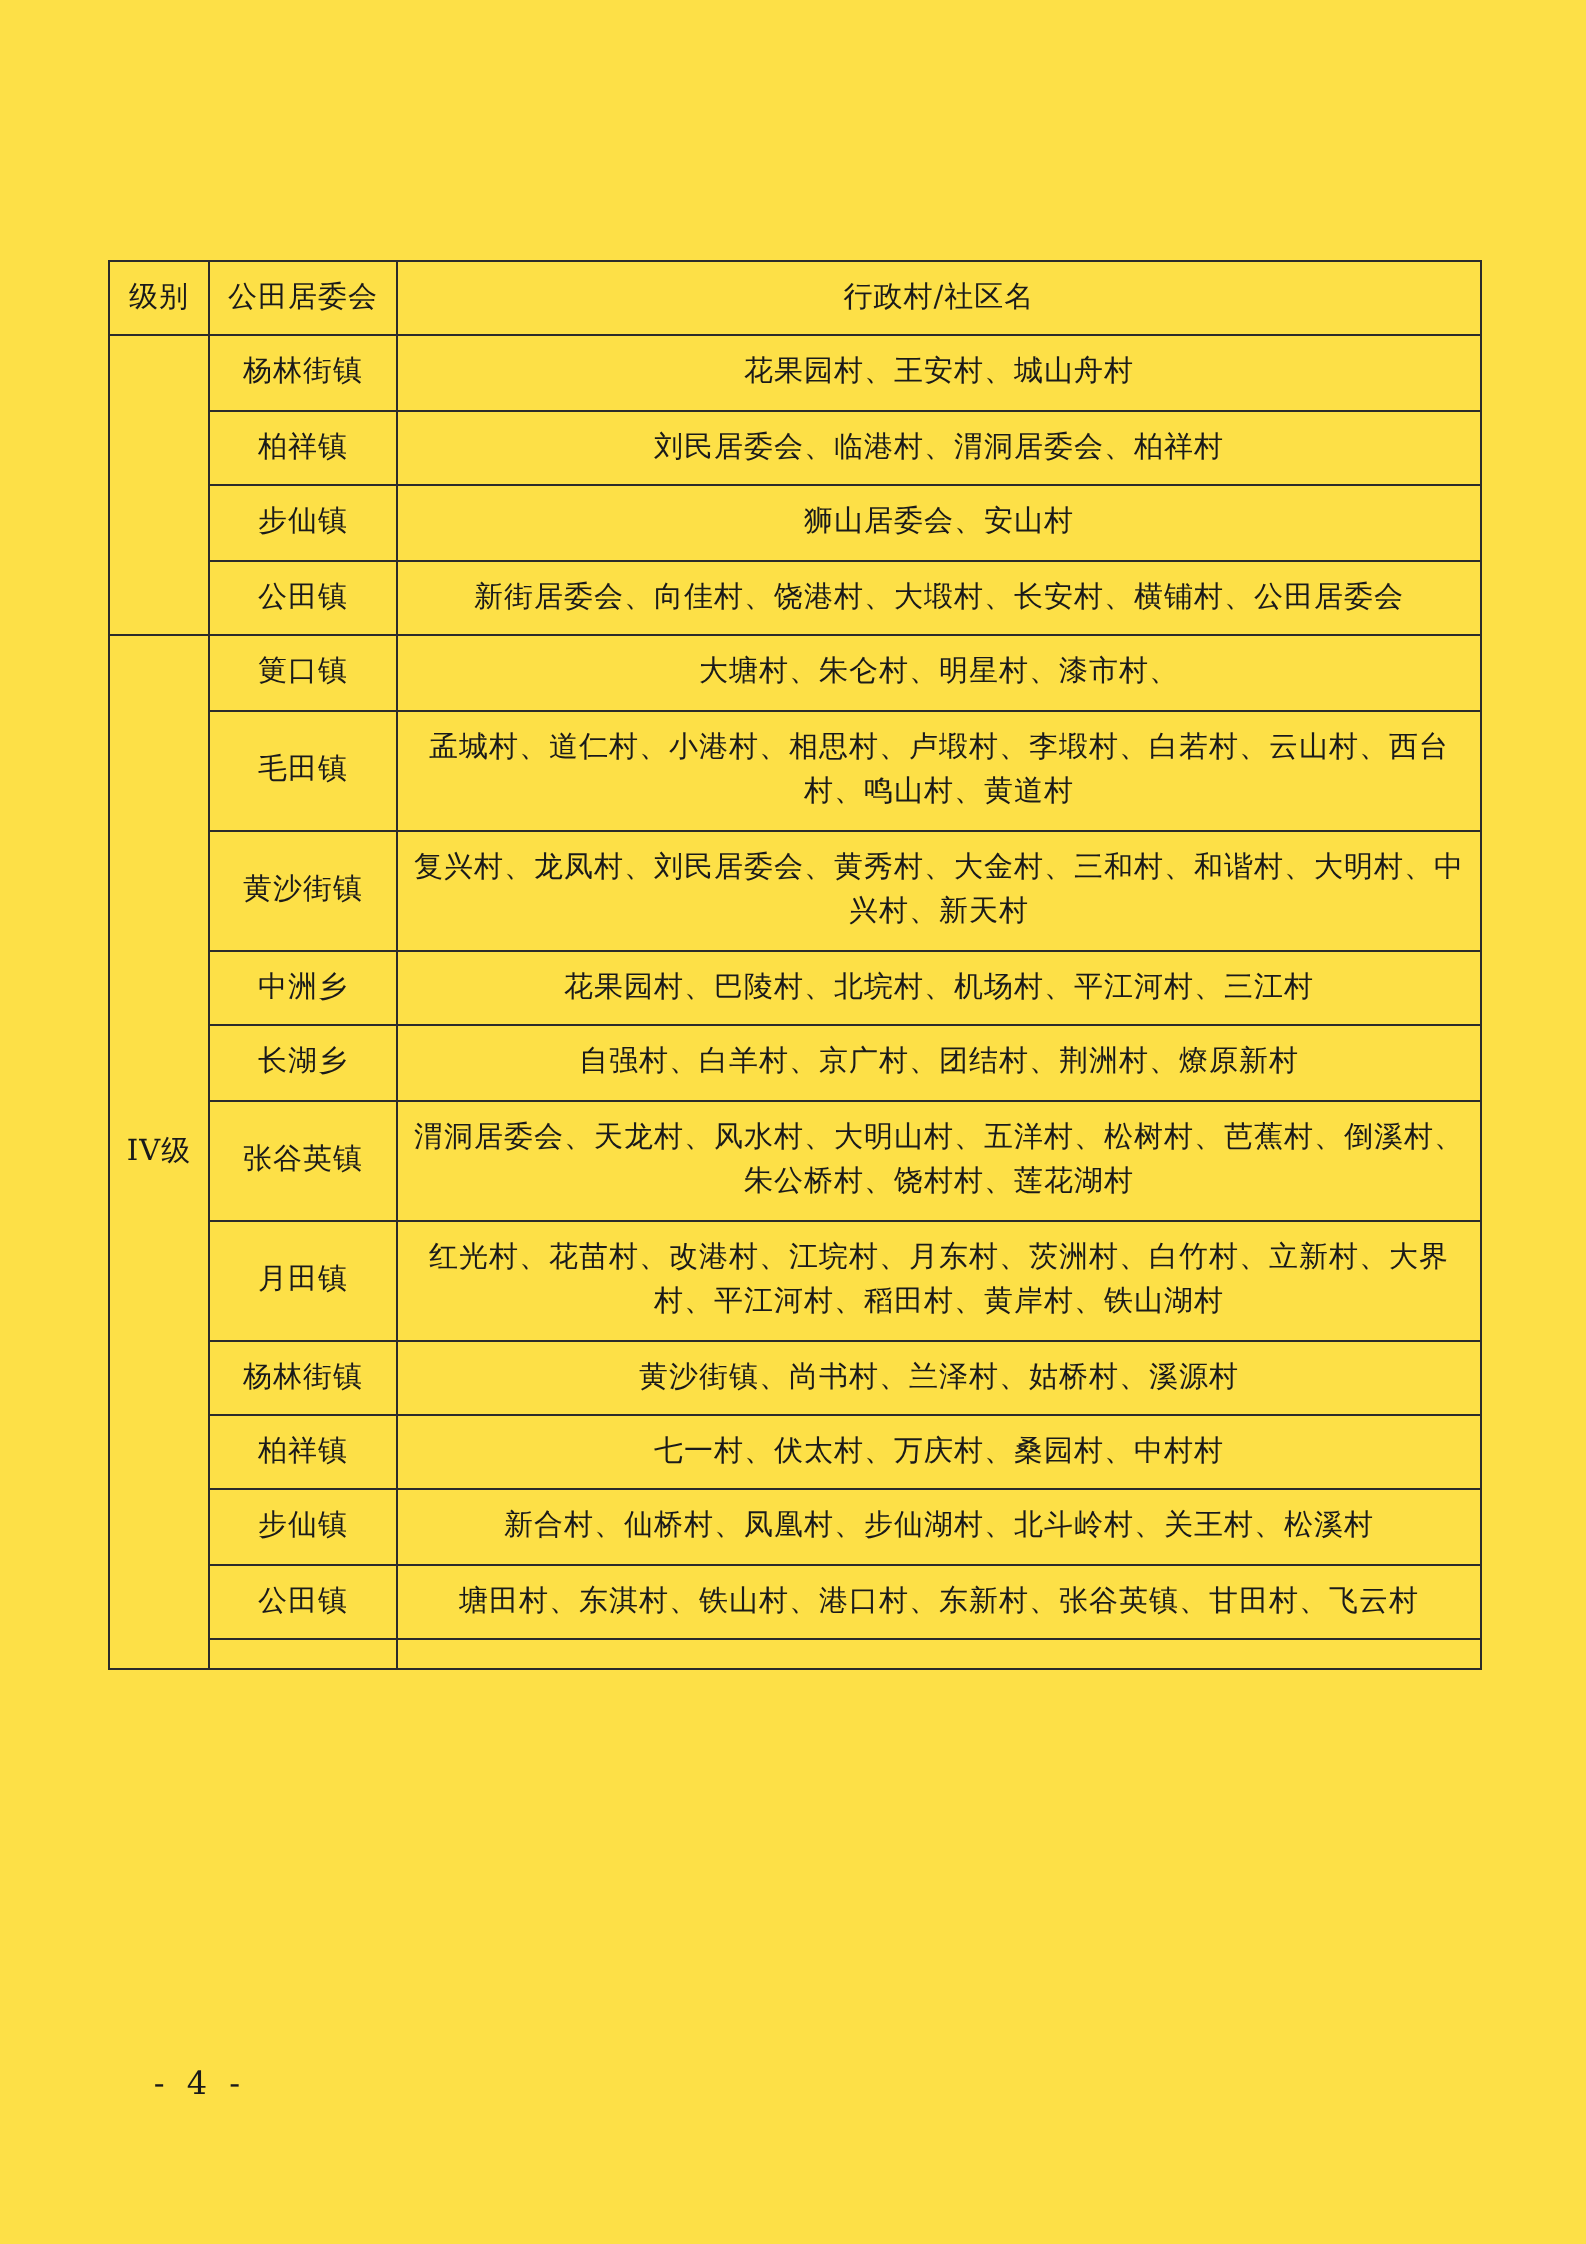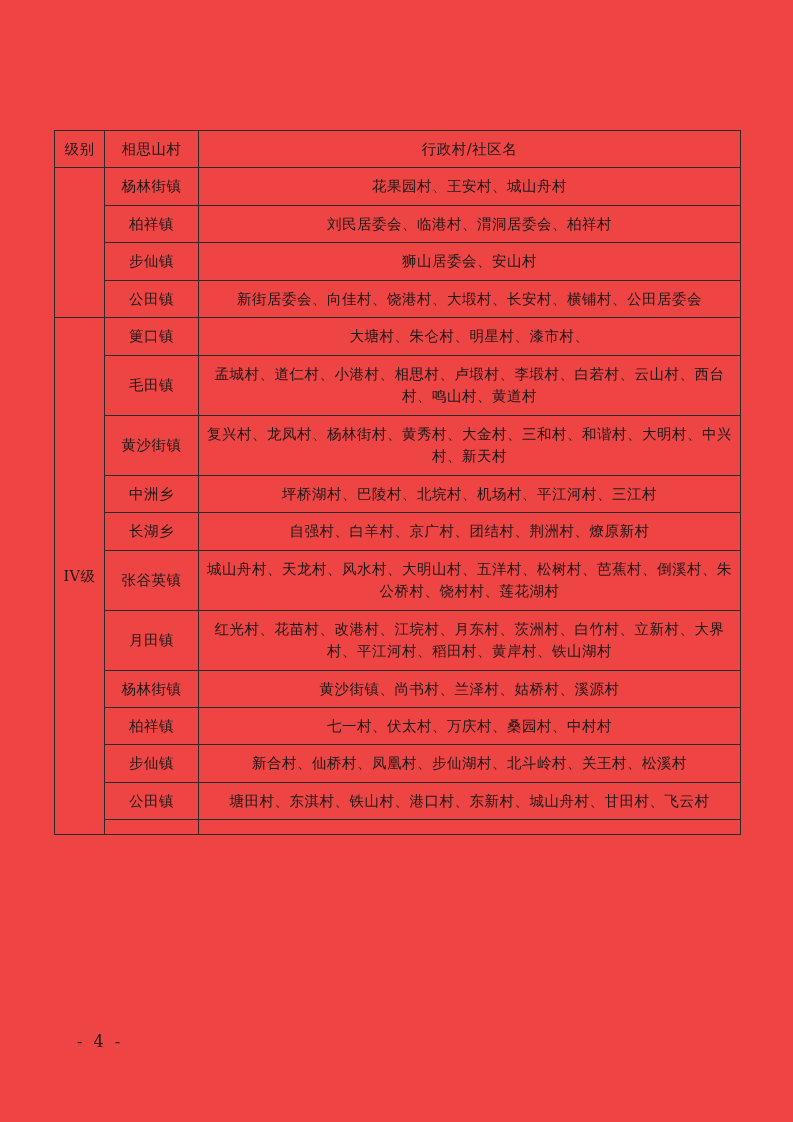--- a/index.html
+++ b/index.html
@@ -14,21 +14,21 @@
     color: #1a1a1a;
     position: relative;
     overflow: hidden;
   }
   .page {
     position: absolute;
     left: 0;
     top: 0;
     width: 793px;
     height: 1122px;
-    background: #ef4444;
+    background: #fde047;
   }
   .doc-table {
     position: absolute;
     left: 54px;
     top: 130px;
     width: 686px;
     border-collapse: collapse;
     table-layout: fixed;
   }
   .doc-table td, .doc-table th {
@@ -81,21 +81,21 @@
 
   <table class="doc-table">
     <colgroup>
       <col class="col-level">
       <col class="col-town">
       <col class="col-villages">
     </colgroup>
     <thead>
       <tr>
         <td>级别</td>
-        <td>相思山村</td>
+        <td>公田居委会</td>
         <td>行政村/社区名</td>
       </tr>
     </thead>
     <tbody>
       <tr>
         <td class="cell-level" rowspan="4"></td>
         <td class="cell-town">杨林街镇</td>
         <td class="cell-villages">花果园村、王安村、城山舟村</td>
       </tr>
       <tr>
@@ -115,53 +115,53 @@
         <td class="cell-level" rowspan="12">IV级</td>
         <td class="cell-town">筻口镇</td>
         <td class="cell-villages">大塘村、朱仑村、明星村、漆市村、</td>
       </tr>
       <tr>
         <td class="cell-town">毛田镇</td>
         <td class="cell-villages">孟城村、道仁村、小港村、相思村、卢塅村、李塅村、白若村、云山村、西台村、鸣山村、黄道村</td>
       </tr>
       <tr>
         <td class="cell-town">黄沙街镇</td>
-        <td class="cell-villages">复兴村、龙凤村、杨林街村、黄秀村、大金村、三和村、和谐村、大明村、中兴村、新天村</td>
+        <td class="cell-villages">复兴村、龙凤村、刘民居委会、黄秀村、大金村、三和村、和谐村、大明村、中兴村、新天村</td>
       </tr>
       <tr>
         <td class="cell-town">中洲乡</td>
-        <td class="cell-villages">坪桥湖村、巴陵村、北垸村、机场村、平江河村、三江村</td>
+        <td class="cell-villages">花果园村、巴陵村、北垸村、机场村、平江河村、三江村</td>
       </tr>
       <tr>
         <td class="cell-town">长湖乡</td>
         <td class="cell-villages">自强村、白羊村、京广村、团结村、荆洲村、燎原新村</td>
       </tr>
       <tr>
         <td class="cell-town">张谷英镇</td>
-        <td class="cell-villages">城山舟村、天龙村、风水村、大明山村、五洋村、松树村、芭蕉村、倒溪村、朱公桥村、饶村村、莲花湖村</td>
+        <td class="cell-villages">渭洞居委会、天龙村、风水村、大明山村、五洋村、松树村、芭蕉村、倒溪村、朱公桥村、饶村村、莲花湖村</td>
       </tr>
       <tr>
         <td class="cell-town">月田镇</td>
         <td class="cell-villages">红光村、花苗村、改港村、江垸村、月东村、茨洲村、白竹村、立新村、大界村、平江河村、稻田村、黄岸村、铁山湖村</td>
       </tr>
       <tr>
         <td class="cell-town">杨林街镇</td>
         <td class="cell-villages">黄沙街镇、尚书村、兰泽村、姑桥村、溪源村</td>
       </tr>
       <tr>
         <td class="cell-town">柏祥镇</td>
         <td class="cell-villages">七一村、伏太村、万庆村、桑园村、中村村</td>
       </tr>
       <tr>
         <td class="cell-town">步仙镇</td>
         <td class="cell-villages">新合村、仙桥村、凤凰村、步仙湖村、北斗岭村、关王村、松溪村</td>
       </tr>
       <tr>
         <td class="cell-town">公田镇</td>
-        <td class="cell-villages">塘田村、东淇村、铁山村、港口村、东新村、城山舟村、甘田村、飞云村</td>
+        <td class="cell-villages">塘田村、东淇村、铁山村、港口村、东新村、张谷英镇、甘田村、飞云村</td>
       </tr>
       <tr>
         <td class="cell-town"></td>
         <td class="cell-villages"></td>
       </tr>
     </tbody>
   </table>
 
   <div class="page-number">- 4 -</div>
 

